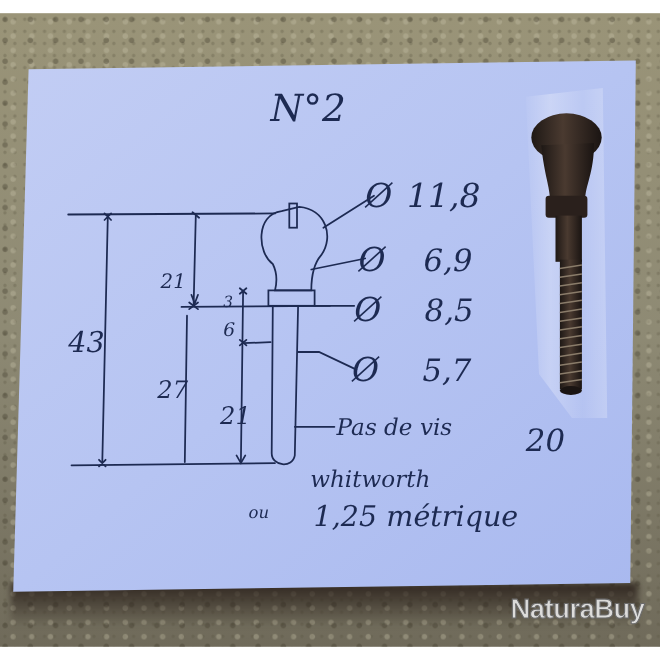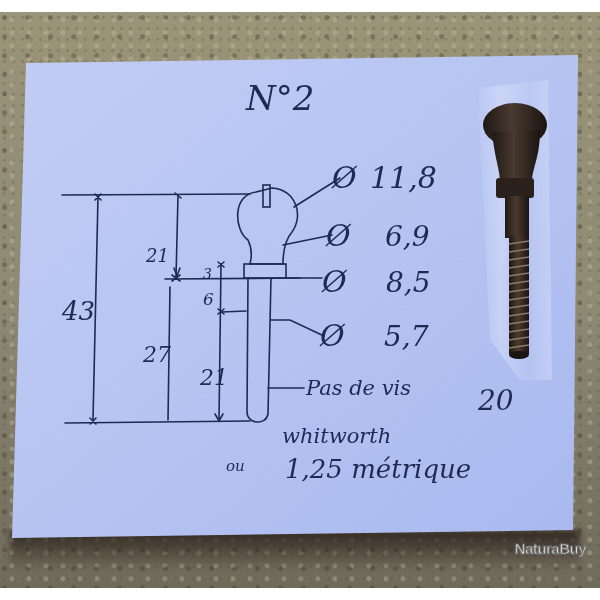--- a/index.html
+++ b/index.html
@@ -9,21 +9,21 @@
         radial-gradient(circle at 20% 30%, rgba(60,55,40,0.35) 0 2px, transparent 3px) 0 0/23px 19px,
         radial-gradient(circle at 70% 60%, rgba(200,195,170,0.35) 0 2px, transparent 3px) 0 0/17px 13px,
         radial-gradient(circle at 50% 50%, rgba(90,85,65,0.3) 0 1px, transparent 2px) 0 0/9px 11px,
         linear-gradient(180deg, #9a9478 0%, #8e8a74 50%, #6f6a5a 100%);
     }
     .shadow { position: absolute; left: 10px; top: 518px; width: 570px; height: 40px;
       background: linear-gradient(180deg, rgba(35,25,20,0.85), rgba(60,50,40,0)); filter: blur(3px); }
     .paper-svg { position: absolute; left: 0; top: 0; }
     .hand { font-family: "DejaVu Serif", serif; font-style: italic; fill: #1d2a52; }
     .watermark { position: absolute; right: 14px; top: 540px; font-family: "Liberation Sans", sans-serif; font-weight: bold;
-      font-size: 15px; color: rgba(235,235,235,0.9); -webkit-text-stroke: 1px #6b6b6b; letter-spacing: -0.5px; text-align: right; }
+      font-size: 25px; color: rgba(235,235,235,0.9); -webkit-text-stroke: 1px #6b6b6b; letter-spacing: -0.5px; text-align: right; }
   </style>
 </head>
 <body>
 
 <div class="photo">
   <div class="shadow"></div>
 </div>
 
 <svg class="paper-svg" width="600" height="600" viewBox="0 0 600 600">
   <defs>

